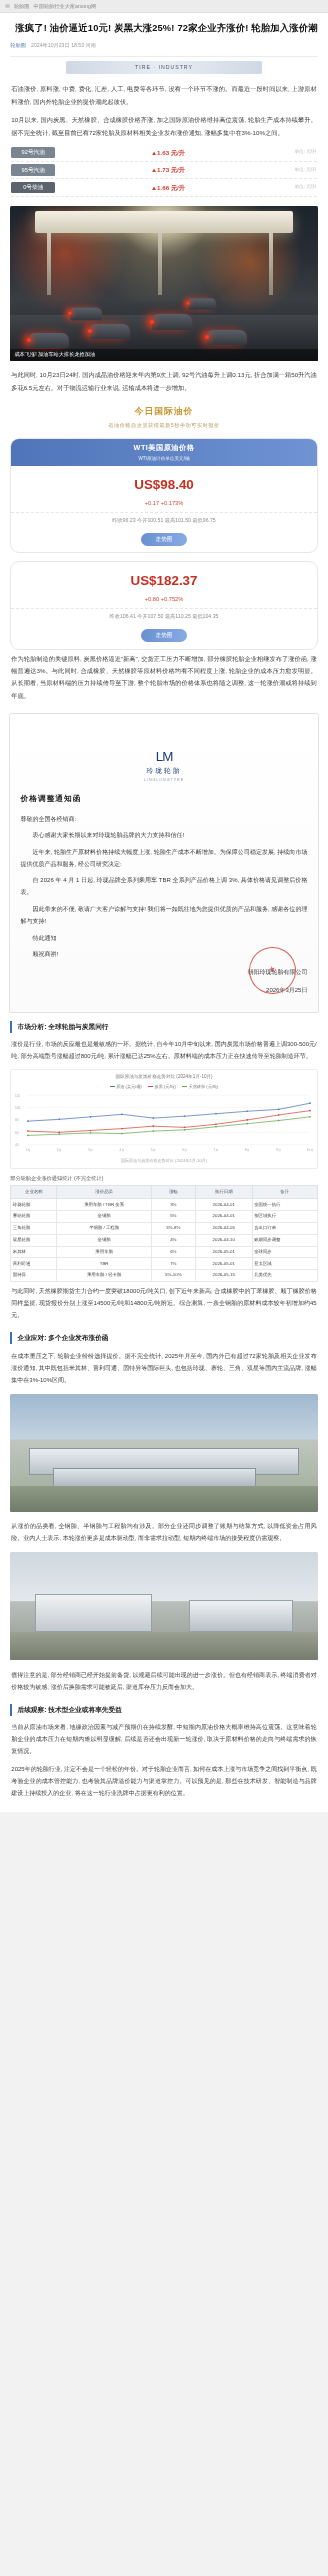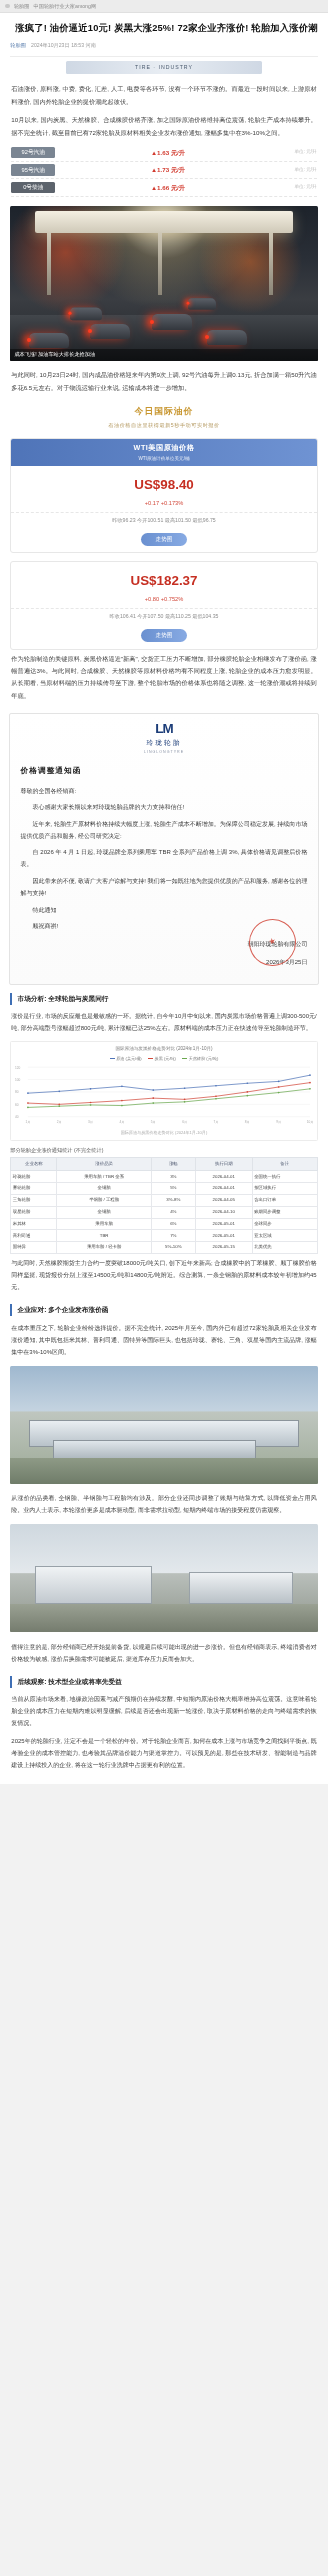--- a/index.html
+++ b/index.html
@@ -206,21 +206,21 @@
   .oil-sub {
     text-align: center;
     font-size: 5.2px;
     color: #b59a62;
     margin-top: 1px;
     letter-spacing: 0.5px;
   }
   .card {
     margin: 7.2px 10.3px 0 10.3px;
     border: 0.5px solid #e7e7e7;
-    border-radius: 3px;
+    border-radius: 9px;
     overflow: hidden;
   }
   .card .cardhead {
     background: linear-gradient(90deg,#4f74b8,#6f93d3);
     color: #fff;
     text-align: center;
     padding: 3.6px 0 2.1px 0;
   }
   .card .cardhead .h1 { font-size: 7.2px; font-weight: bold; letter-spacing: 0.5px; }
   .card .cardhead .h2 { font-size: 4.6px; opacity: .9; }
@@ -263,24 +263,25 @@
     border: 0.5px solid #e3e3e3;
     border-radius: 2.1px;
     background: linear-gradient(180deg,#ffffff,#fbfbfb);
     padding: 8.2px 10.3px 15.5px 10.3px;
     position: relative;
   }
   .logo-wrap { text-align: center; padding-bottom: 3.1px; }
   .logo-mark {
     display: inline-block;
     font-size: 13.4px;
-    font-weight: bold;
+    font-weight: normal;
     color: #1b3c78;
     letter-spacing: -1px;
     line-height: 1;
+    margin-top: 28px;
   }
   .logo-cn { font-size: 6.7px; color: #1b3c78; letter-spacing: 2.1px; margin-top: 1px; }
   .logo-en { font-size: 3.6px; color: #8a93a6; letter-spacing: 1px; }
   .letter-title {
     text-align: left;
     font-size: 7.7px;
     font-weight: bold;
     color: #222;
     letter-spacing: 1px;
     margin: 5.2px 0 7.2px 0;

